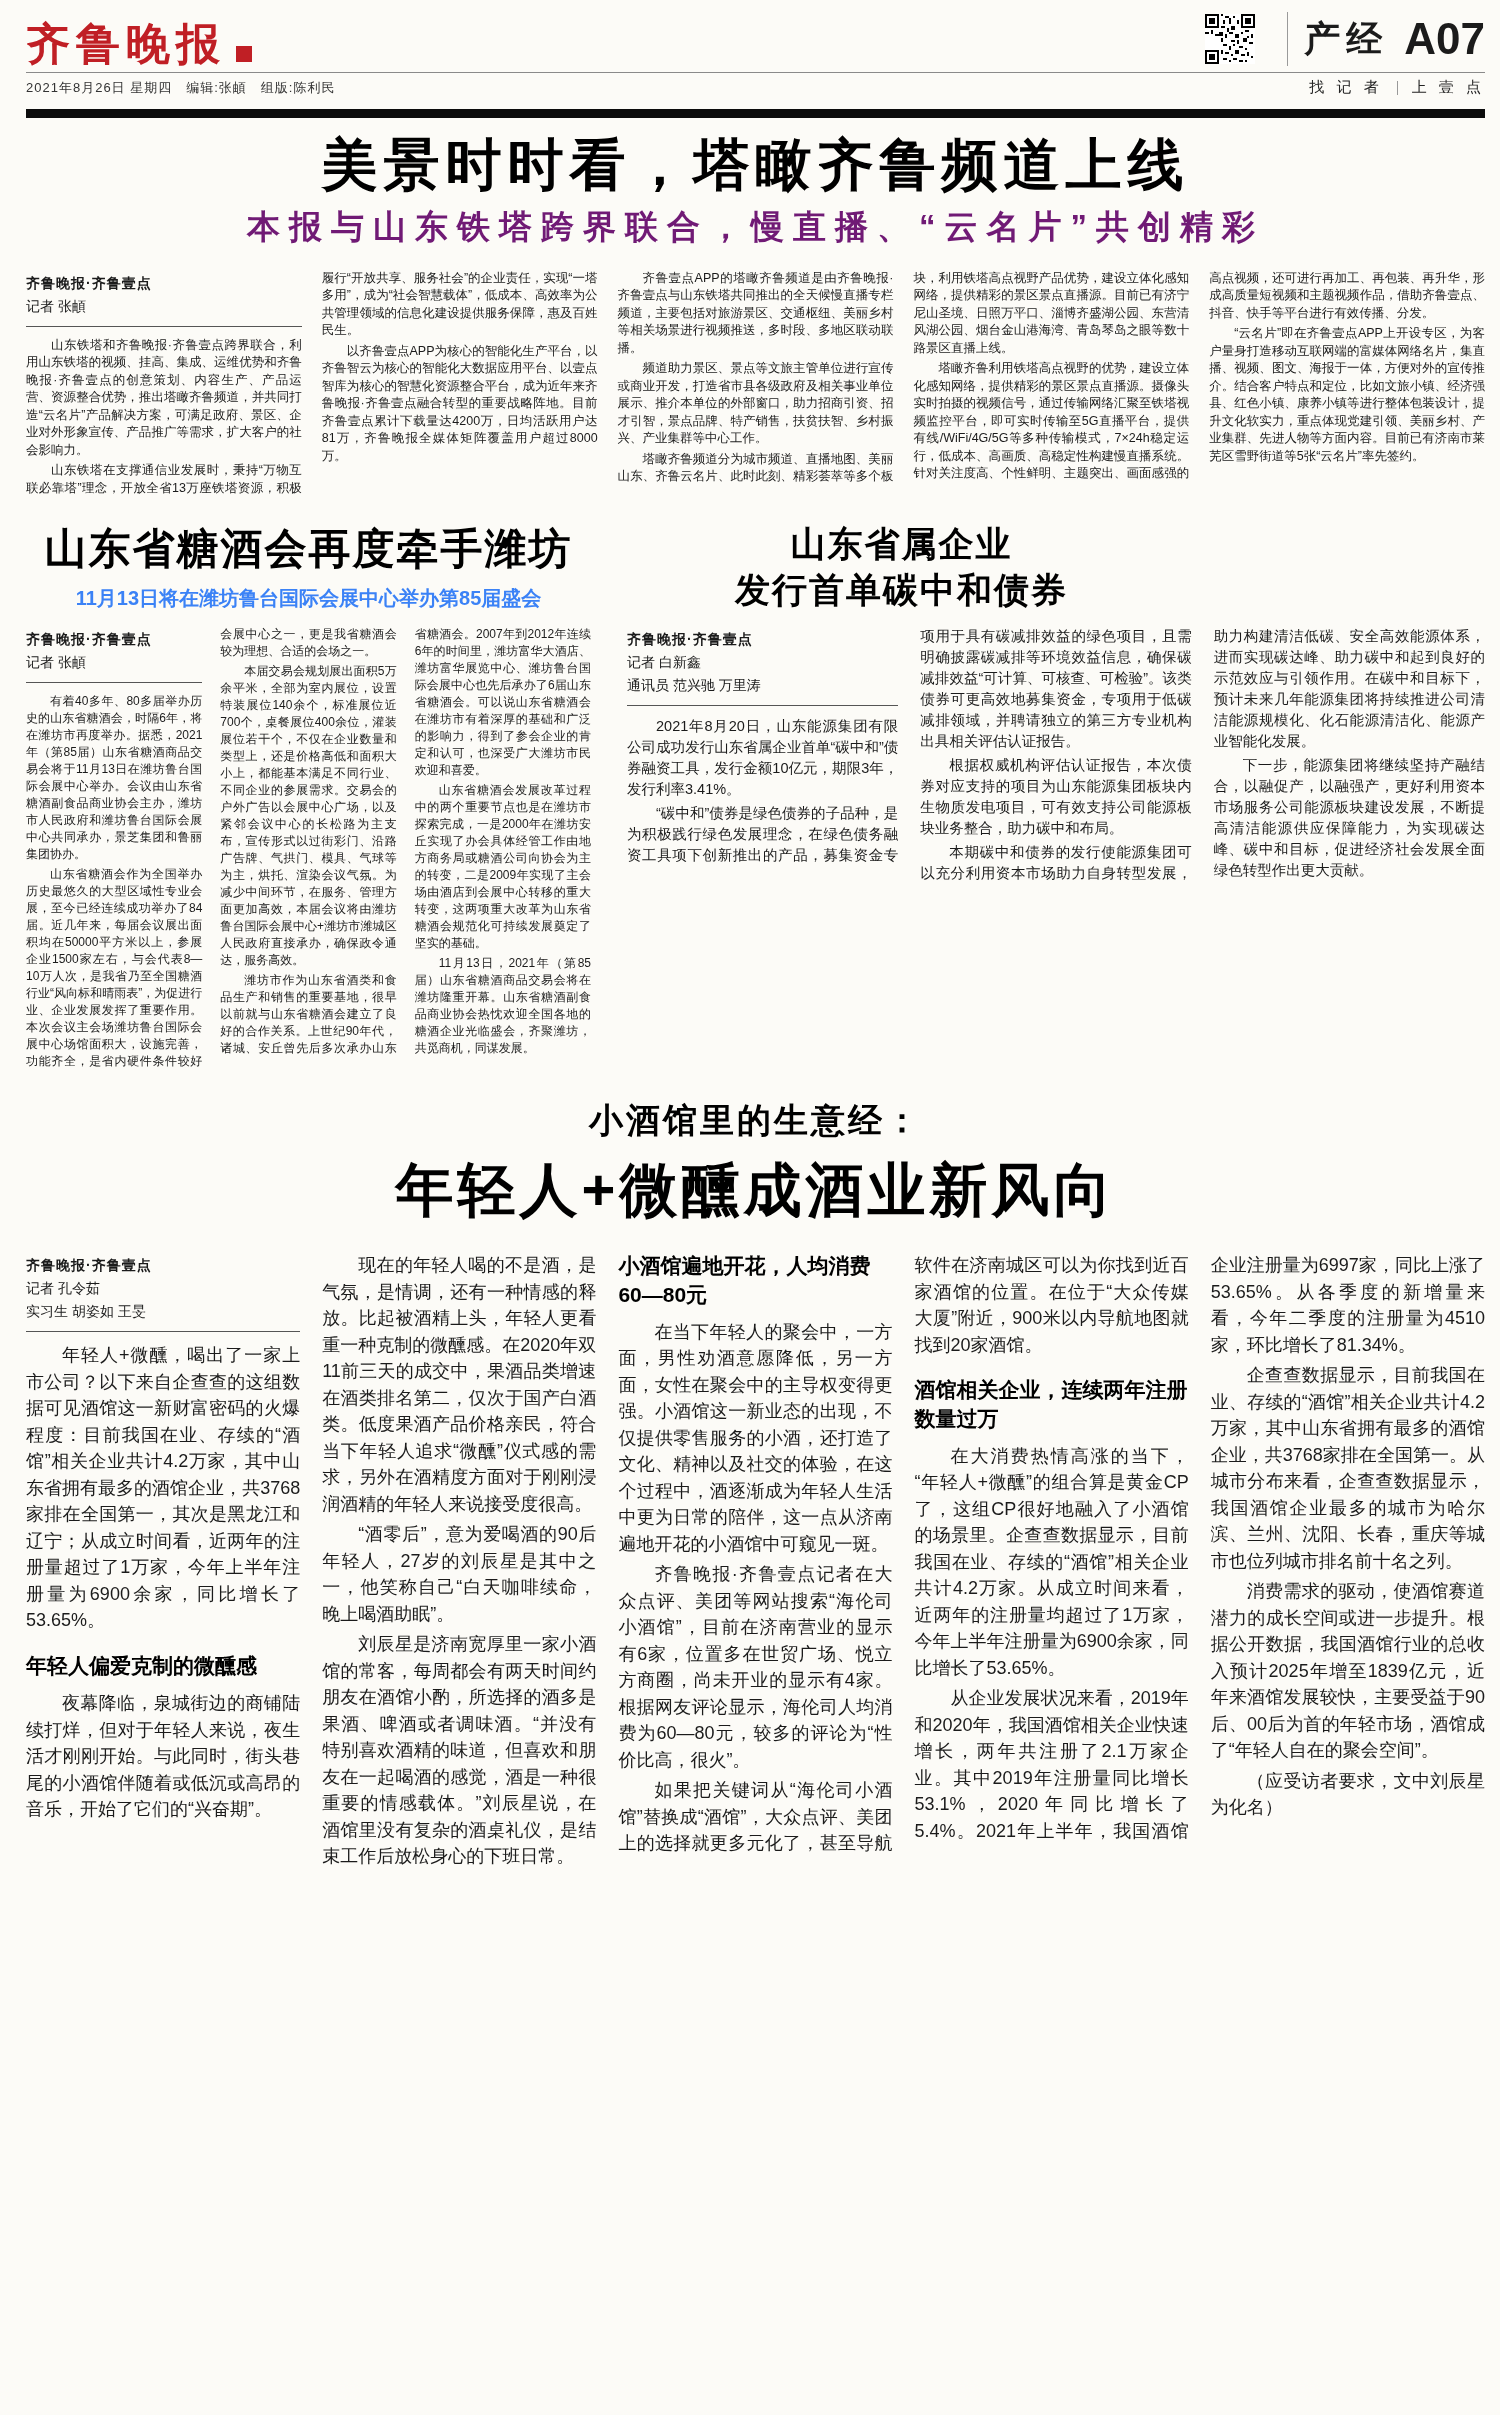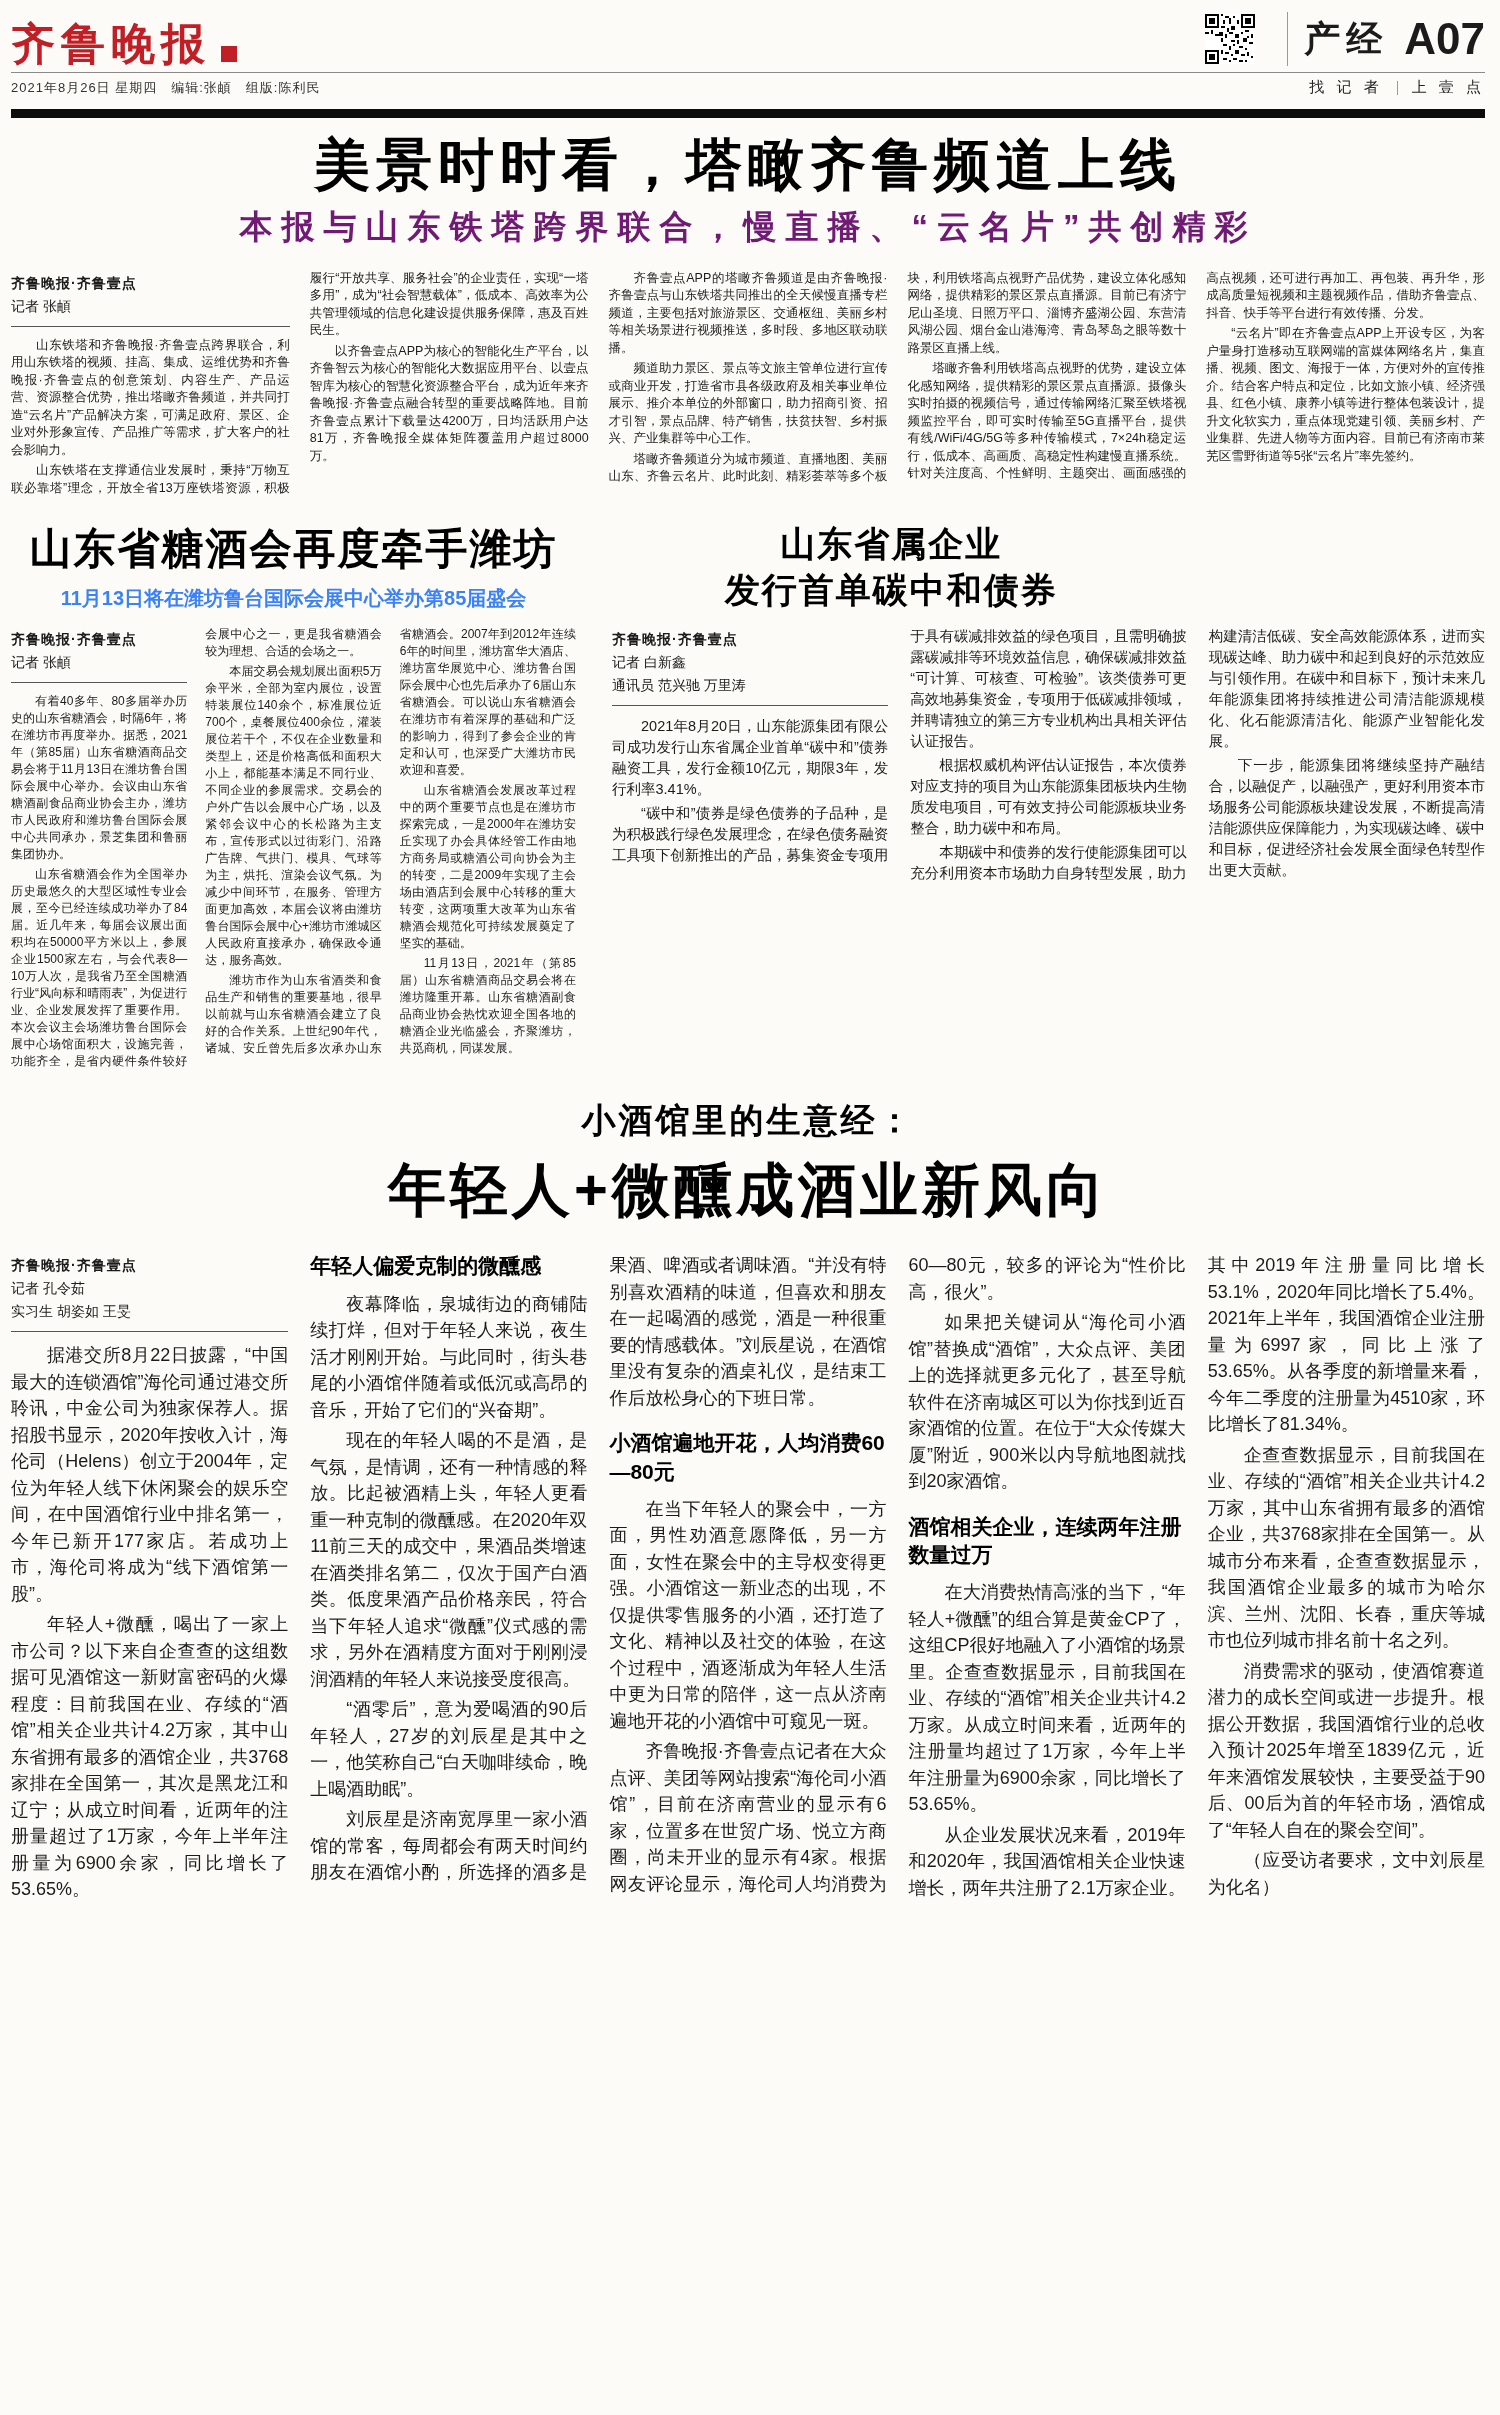--- a/index.html
+++ b/index.html
@@ -1,20 +1,20 @@
 <!DOCTYPE html>
 <html lang="zh"><head>
 <meta charset="utf-8">
 <style>
   * { margin:0; padding:0; box-sizing:border-box; }
   html,body { background:#ffffff; }
   body { font-family:"Liberation Sans", sans-serif; color:#1b1b1b; }
   .page {
     position:relative; width:1500px; height:2415px; margin:0 auto;
-    background:#fcfbf7; padding:6px 15px 0 11px; overflow:hidden;
+    background:#fcfbf7; padding:6px 15px 0 26px; overflow:hidden;
   }
 
   
   .mh-row1 { display:flex; justify-content:space-between; align-items:flex-end;
              padding:6px 0 6px 0; border-bottom:1px solid #8a8a8a; }
   .logo-wrap { display:flex; align-items:flex-end; gap:10px; }
   .logo { font-family:"DejaVu Serif", serif; font-weight:bold; font-size:44px;
           line-height:1; color:#c01f25; letter-spacing:6px; }
   .logo-seal { width:16px; height:16px; background:#c01f25; margin-bottom:4px; }
   .mh-right { display:flex; align-items:center; }
@@ -225,21 +225,20 @@
   <article class="a4">
     <div class="a4-kicker">小酒馆里的生意经：</div>
     <h1 class="a4-title">年轻人+微醺成酒业新风向</h1>
     <div class="art-body a4-body">
       <div class="byline">
           <p class="byline-line">齐鲁晚报·齐鲁壹点</p>
           <p class="byline-line">记者 孔令茹</p>
           <p class="byline-line">实习生 胡姿如 王旻</p>
         </div>
       <div>
-          <p class="para">据港交所8月22日披露，“中国最大的连锁酒馆”海伦司通过港交所聆讯，中金公司为独家保荐人。据招股书显示，2020年按收入计，海伦司（Helens）创立于2004年，定位为年轻人线下休闲聚会的娱乐空间，在中国酒馆行业中排名第一，今年已新开177家店。若成功上市，海伦司将成为“线下酒馆第一股”。</p>
           <p class="para">年轻人+微醺，喝出了一家上市公司？以下来自企查查的这组数据可见酒馆这一新财富密码的火爆程度：目前我国在业、存续的“酒馆”相关企业共计4.2万家，其中山东省拥有最多的酒馆企业，共3768家排在全国第一，其次是黑龙江和辽宁；从成立时间看，近两年的注册量超过了1万家，今年上半年注册量为6900余家，同比增长了53.65%。</p>
         </div>
       <h3 class="subhead">年轻人偏爱克制的微醺感</h3>
       <div>
           <p class="para">夜幕降临，泉城街边的商铺陆续打烊，但对于年轻人来说，夜生活才刚刚开始。与此同时，街头巷尾的小酒馆伴随着或低沉或高昂的音乐，开始了它们的“兴奋期”。</p>
           <p class="para">现在的年轻人喝的不是酒，是气氛，是情调，还有一种情感的释放。比起被酒精上头，年轻人更看重一种克制的微醺感。在2020年双11前三天的成交中，果酒品类增速在酒类排名第二，仅次于国产白酒类。低度果酒产品价格亲民，符合当下年轻人追求“微醺”仪式感的需求，另外在酒精度方面对于刚刚浸润酒精的年轻人来说接受度很高。</p>
           <p class="para">“酒零后”，意为爱喝酒的90后年轻人，27岁的刘辰星是其中之一，他笑称自己“白天咖啡续命，晚上喝酒助眠”。</p>
           <p class="para">刘辰星是济南宽厚里一家小酒馆的常客，每周都会有两天时间约朋友在酒馆小酌，所选择的酒多是果酒、啤酒或者调味酒。“并没有特别喜欢酒精的味道，但喜欢和朋友在一起喝酒的感觉，酒是一种很重要的情感载体。”刘辰星说，在酒馆里没有复杂的酒桌礼仪，是结束工作后放松身心的下班日常。</p>
         </div>
       <h3 class="subhead">小酒馆遍地开花，人均消费60—80元</h3>

